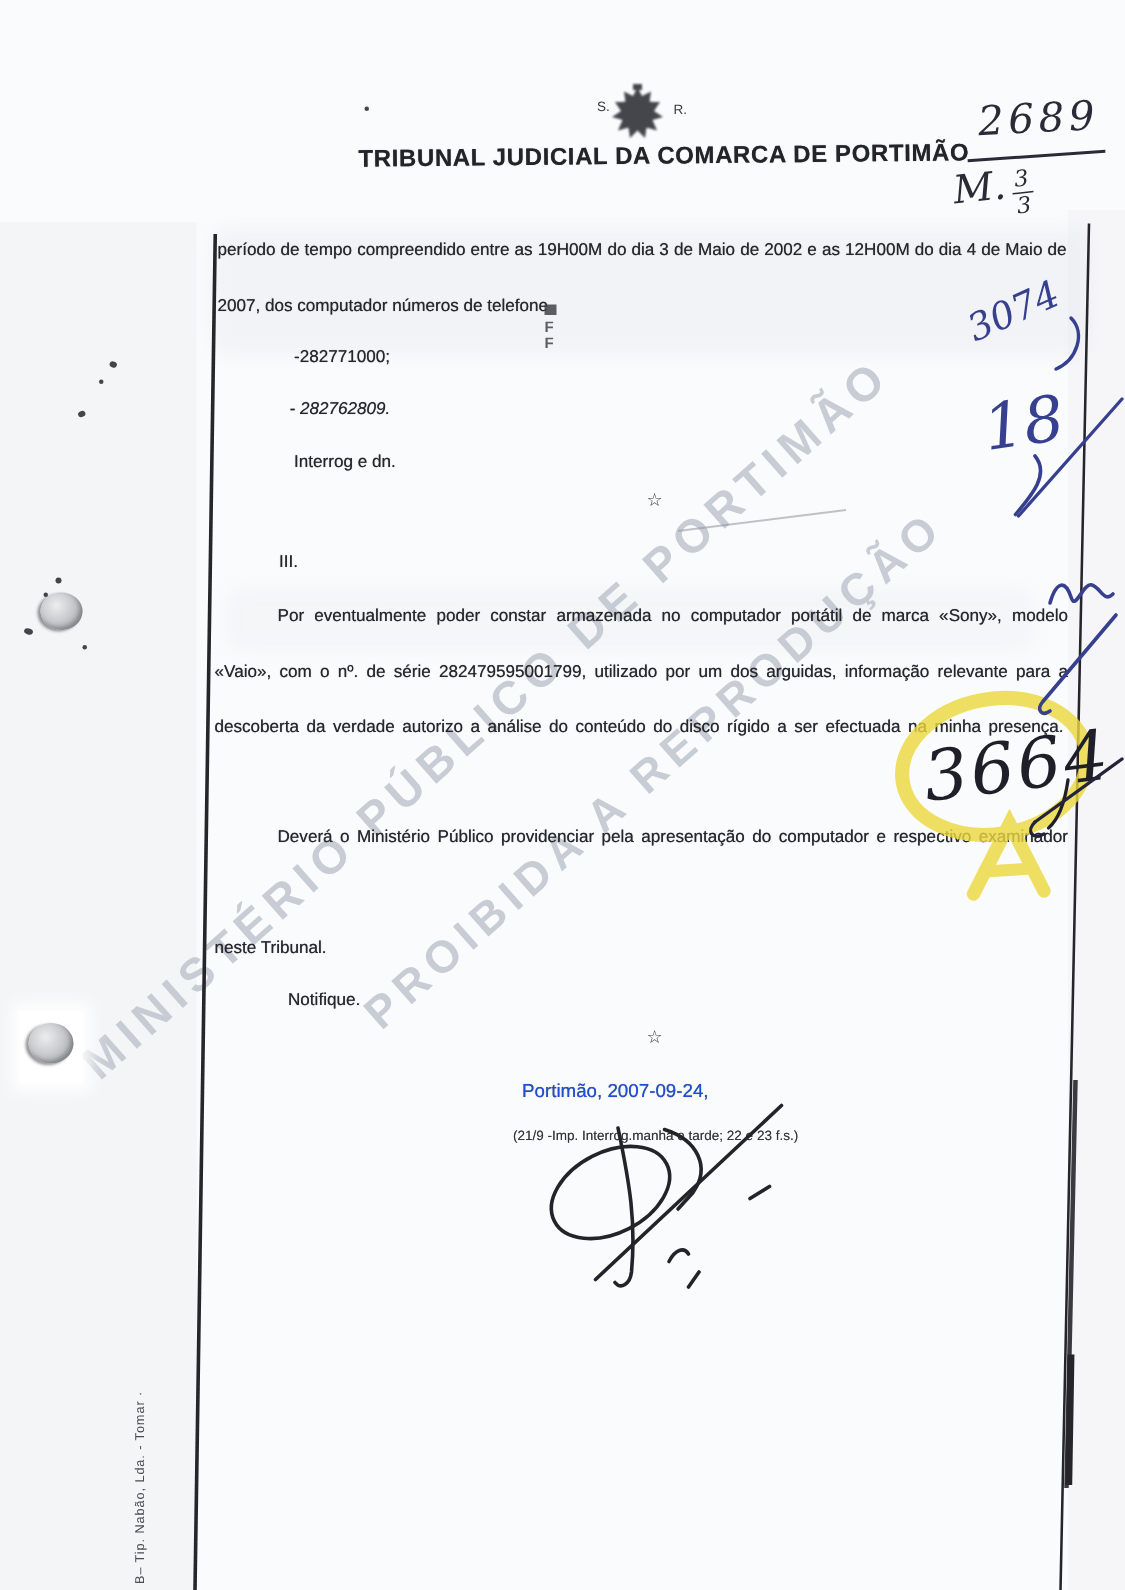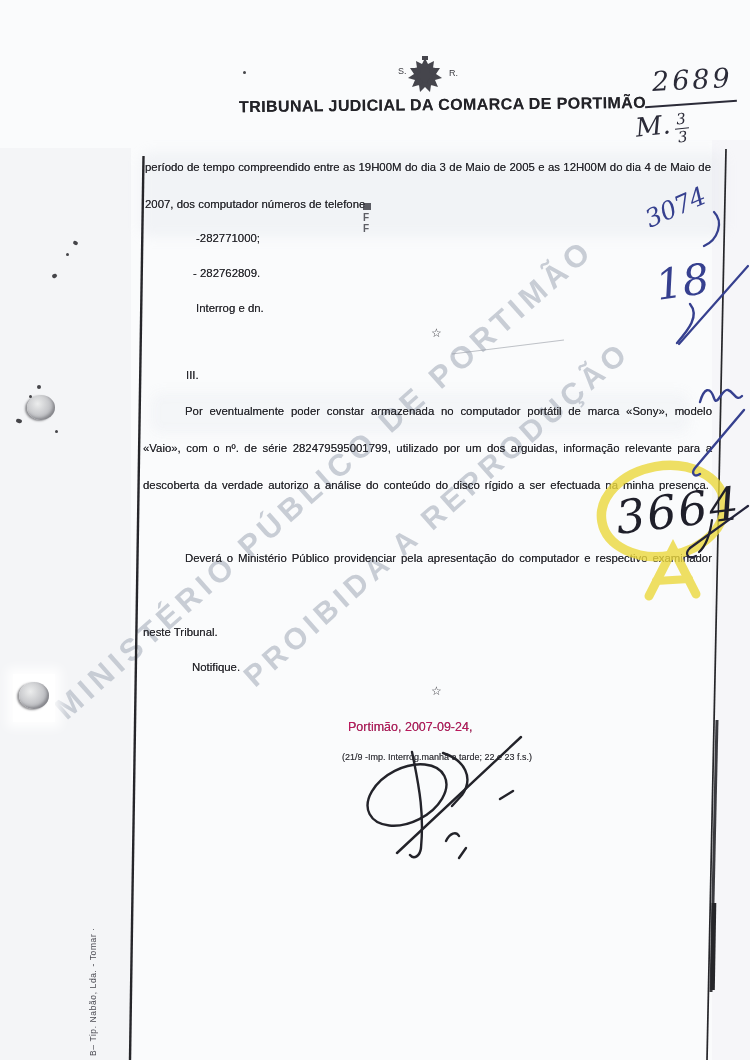--- a/index.html
+++ b/index.html
@@ -39,21 +39,21 @@
     font-size:31px;letter-spacing:5px;color:#bcc2cc;font-weight:bold;
     transform-origin:0 0;transform:rotate(-41.5deg);white-space:nowrap;opacity:.8;
   }
   .wm2{font-size:30px;}
   
   .printer{
     writing-mode:vertical-rl;transform:rotate(180deg);
     font-size:8.5px;letter-spacing:.6px;color:#4a4a52;height:160px;white-space:nowrap;
   }
   .note{font-size:9px;color:#35353b;text-shadow:0 0 .4px rgba(40,40,45,.6);white-space:nowrap;}
-  .place{font-size:12.5px;color:#be185d;text-shadow:0 0 .5px rgba(35,35,40,.7);white-space:nowrap;}
+  .place{font-size:12.5px;color:#1d4ed8;text-shadow:0 0 .5px rgba(35,35,40,.7);white-space:nowrap;}
   
   .speck{background:#26262a;border-radius:50%;opacity:.85;}
   .blob{
     border-radius:50%;
     background:radial-gradient(circle at 38% 35%, #eceded 0%, #c9cacd 45%, #9c9da2 100%);
     box-shadow:-2px 1px 2px rgba(60,60,65,.55), inset -2px -2px 3px rgba(90,90,95,.5);
   }
   .blob-halo{background:#ffffff;box-shadow:0 0 10px 6px rgba(255,255,255,.9);}
   svg{display:block;}
 </style>
@@ -89,24 +89,24 @@
   <div class="abs pgnum-underline" style="left:645px;top:103px;"></div>
   <div class="abs hw folio" style="left:636px;top:112px;">
     <span class="folio-m">M.</span>
     <span class="frac">
       <span>3</span>
       <span class="bar"></span>
       <span>3</span>
     </span>
   </div>
 
-  <div class="abs tline just" style="left:145px;top:160px;width:566px;">período de tempo compreendido entre as 19H00M do dia 3 de Maio de 2005 e as 12H00M do dia 4 de Maio de</div>
+  <div class="abs tline just" style="left:145px;top:160px;width:566px;">período de tempo compreendido entre as 19H00M do dia 3 de Maio de 2002 e as 12H00M do dia 4 de Maio de</div>
   <div class="abs tline" style="left:145px;top:197px;">2007, dos computador números de telefone</div>
   <div class="abs tline" style="left:196px;top:231px;">-282771000;</div>
-  <div class="abs tline" style="left:193px;top:266px;">- 282762809.</div>
+  <div class="abs tline" style="left:193px;top:266px;font-style:italic;">- 282762809.</div>
   <div class="abs tline" style="left:196px;top:301px;">Interrog e dn.</div>
   <div class="abs star" style="left:431px;top:326px;">☆</div>
   <div class="abs tline" style="left:186px;top:368px;">III.</div>
   <div class="abs tline just" style="left:185px;top:404px;width:527px;">Por eventualmente poder constar armazenada no computador portátil de marca «Sony», modelo</div>
   <div class="abs tline just" style="left:143px;top:441px;width:569px;">«Vaio», com o nº. de série 282479595001799, utilizado por um dos arguidas, informação relevante para a</div>
   <div class="abs tline just" style="left:143px;top:478px;width:566px;">descoberta da verdade autorizo a análise do conteúdo do disco rígido a ser efectuada na minha presença.</div>
   <div class="abs tline just" style="left:185px;top:551px;width:527px;">Deverá o Ministério Público providenciar pela apresentação do computador e respectivo examinador</div>
   <div class="abs tline" style="left:143px;top:625px;">neste Tribunal.</div>
   <div class="abs tline" style="left:192px;top:660px;">Notifique.</div>
   <div class="abs star" style="left:431px;top:684px;">☆</div>

